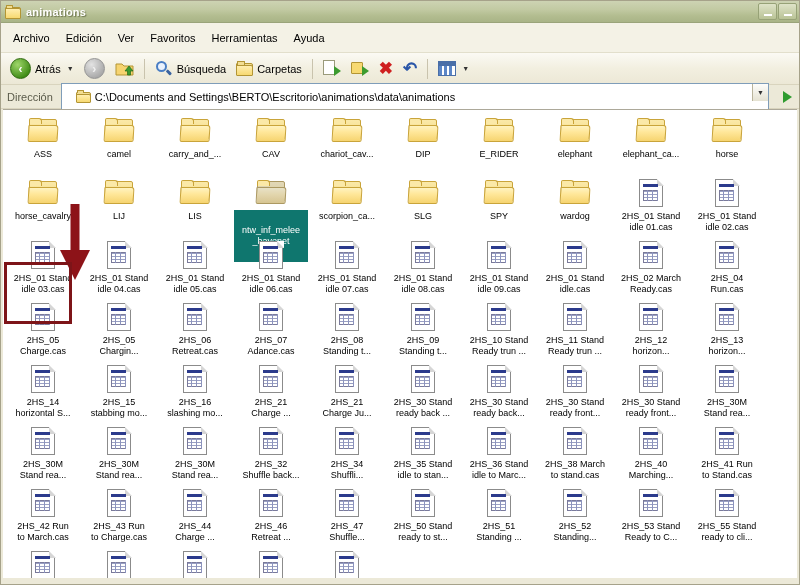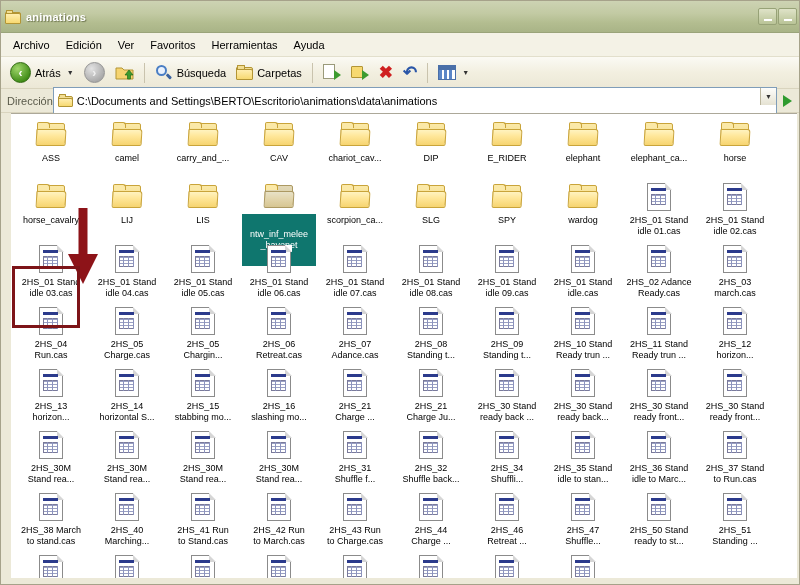--- a/index.html
+++ b/index.html
@@ -12,21 +12,21 @@
   }
   #window {
     width: 800px; height: 585px;
     position: relative;
     background: #ece9d8;
     border: 1px solid #a6a28a;
     display: flex; flex-direction: column;
   }
   
   #titlebar {
-    height: 32px;
+    height: 22px;
     background: linear-gradient(to bottom, #cdd3b3 0%, #c2caa3 40%, #b3bd90 70%, #a9b487 100%);
     border-bottom: 1px solid #9aa47a;
     display: flex; align-items: center;
     padding: 0 2px 0 4px;
     flex: 0 0 auto;
   }
   #titlebar .tbicon {
     width: 16px; height: 14px;
     margin-right: 5px;
     position: relative;
@@ -70,21 +70,21 @@
     border-radius: 2px;
     background: linear-gradient(to bottom, #dfe3c8, #b9c396);
     display: flex; align-items: flex-end; justify-content: center;
     padding-bottom: 3px;
   }
   .winbtn i {
     display: block; width: 8px; height: 2px; background: #fff;
   }
   
   #menubar {
-    height: 24px;
+    height: 30px;
     background: #f4f2e6;
     border-bottom: 1px solid #e2dfcc;
     display: flex; align-items: center;
     padding-left: 4px;
     flex: 0 0 auto;
   }
   #menubar .mi {
     font-size: 11px; color: #000;
     padding: 2px 8px;
     white-space: nowrap;
@@ -156,30 +156,30 @@
     background:
       linear-gradient(to right, #5b86c7 0 3px, transparent 3px 5px, #5b86c7 5px 8px, transparent 8px 10px, #5b86c7 10px 13px, transparent 13px);
   }
   
   #addressbar {
     height: 24px;
     background: #ece9d8;
     border-bottom: 1px solid #d9d4be;
     display: flex; align-items: center;
     padding: 0 2px 0 6px;
-    gap: 0;
+    gap: 8px;
     flex: 0 0 auto;
   }
   #addressbar .lbl { font-size: 11px; color: #5a5a4a; white-space: nowrap; }
   #addrfield {
     flex: 1 1 auto; height: 28px;
     background: #fff;
     border: 1px solid #7f9db9;
     display: flex; align-items: center;
-    padding-left: 2px; gap: 4px;
+    padding-left: 12px; gap: 4px;
     position: relative;
   }
   #addrfield .ftxt { font-size: 11px; color: #000; white-space: nowrap; }
   #addrfield .ddbtn {
     position: absolute; right: 0; top: 0;
     width: 16px; height: 17px;
     background: linear-gradient(to bottom,#fdfdfb,#e5e2d2);
     border-left: 1px solid #b9b49c;
     display: flex; align-items: center; justify-content: center;
     font-size: 7px; color: #333;
@@ -190,21 +190,21 @@
   }
   #gobtn .ga {
     width:0;height:0;border-top:6px solid transparent;border-bottom:6px solid transparent;
     border-left:9px solid #2f9b2f;
   }
   
   #content {
     flex: 1 1 auto;
     background: #ffffff;
     border-top: 1px solid #aca899;
-    margin: 0 2px 2px 10px;
+    margin: 0 2px 2px 2px;
     overflow: hidden;
     position: relative;
   }
   #grid {
     display: flex; flex-wrap: wrap;
     align-content: flex-start;
     padding: 2px 0 0 2px;
   }
   .item {
     width: 76px; height: 62px;
@@ -719,35 +719,22 @@
         <div class="item">
           <div class="ico">
             <div class="fileico">
               <span class="pap"></span>
               <span class="fold"></span>
               <span class="bar"></span>
               <span class="lines"></span>
               <span class="vlines"></span>
             </div>
           </div>
-          <div class="nm">2HS_02 Adance
+          <div class="nm">2HS_02 March
 Ready.cas</div>
-        </div>
-        <div class="item">
-          <div class="ico">
-            <div class="fileico">
-              <span class="pap"></span>
-              <span class="fold"></span>
-              <span class="bar"></span>
-              <span class="lines"></span>
-              <span class="vlines"></span>
-            </div>
-          </div>
-          <div class="nm">2HS_03
-march.cas</div>
         </div>
         <div class="item">
           <div class="ico">
             <div class="fileico">
               <span class="pap"></span>
               <span class="fold"></span>
               <span class="bar"></span>
               <span class="lines"></span>
               <span class="vlines"></span>
             </div>
@@ -1057,33 +1044,20 @@
         <div class="item">
           <div class="ico">
             <div class="fileico">
               <span class="pap"></span>
               <span class="fold"></span>
               <span class="bar"></span>
               <span class="lines"></span>
               <span class="vlines"></span>
             </div>
           </div>
-          <div class="nm">2HS_31
-Shuffle f...</div>
-        </div>
-        <div class="item">
-          <div class="ico">
-            <div class="fileico">
-              <span class="pap"></span>
-              <span class="fold"></span>
-              <span class="bar"></span>
-              <span class="lines"></span>
-              <span class="vlines"></span>
-            </div>
-          </div>
           <div class="nm">2HS_32
 Shuffle back...</div>
         </div>
         <div class="item">
           <div class="ico">
             <div class="fileico">
               <span class="pap"></span>
               <span class="fold"></span>
               <span class="bar"></span>
               <span class="lines"></span>
@@ -1111,33 +1085,20 @@
             <div class="fileico">
               <span class="pap"></span>
               <span class="fold"></span>
               <span class="bar"></span>
               <span class="lines"></span>
               <span class="vlines"></span>
             </div>
           </div>
           <div class="nm">2HS_36 Stand
 idle to Marc...</div>
-        </div>
-        <div class="item">
-          <div class="ico">
-            <div class="fileico">
-              <span class="pap"></span>
-              <span class="fold"></span>
-              <span class="bar"></span>
-              <span class="lines"></span>
-              <span class="vlines"></span>
-            </div>
-          </div>
-          <div class="nm">2HS_37 Stand
-to Run.cas</div>
         </div>
         <div class="item">
           <div class="ico">
             <div class="fileico">
               <span class="pap"></span>
               <span class="fold"></span>
               <span class="bar"></span>
               <span class="lines"></span>
               <span class="vlines"></span>
             </div>

